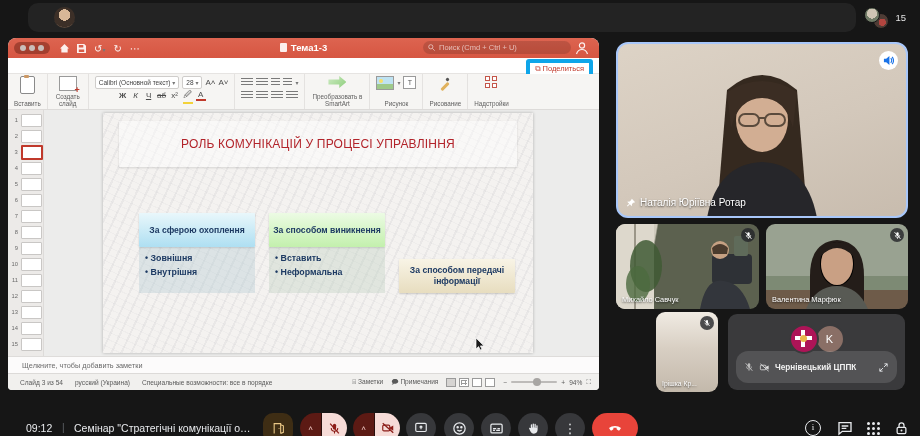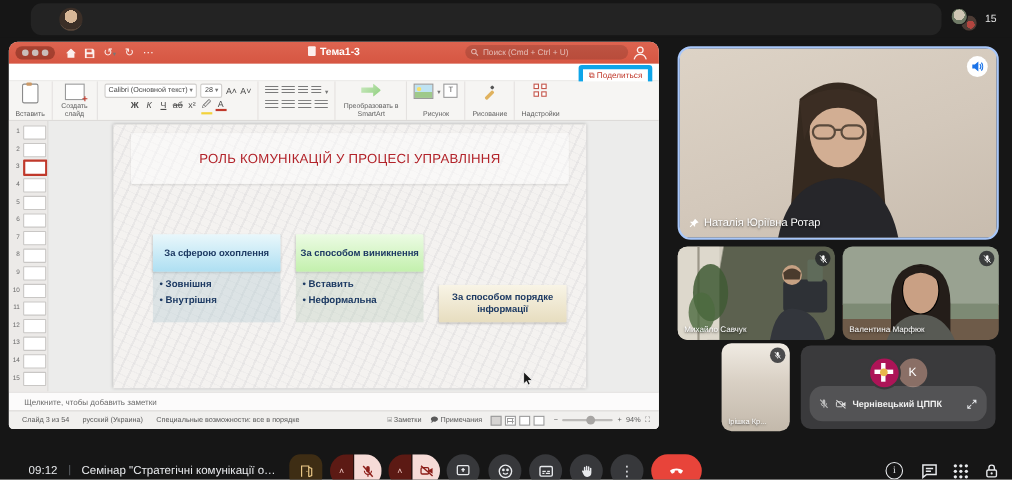--- a/index.html
+++ b/index.html
@@ -362,21 +362,21 @@
               </div>
             </div>
             <div class="scol c1">
               <div class="shdr">За способом виникнення</div>
               <div class="sbul">
                 <div class="sli">Вставить</div>
                 <div class="sli">Неформальна</div>
               </div>
             </div>
             <div class="scol c2">
-              <div class="shdr">За способом порядке інформації</div>
+              <div class="shdr">За способом передачі інформації</div>
             </div>
           </div>
         <svg class="cursor" width="10" height="14" viewBox="0 0 10 14">
             <path d="M1 0v11l2.6-2.4L5.2 12l1.8-.8-1.6-3.3H9z" fill="#1a1a1a" stroke="#fff" stroke-width=".7"></path>
           </svg>
       </div>
     </div>
   </div>
 
   <div class="notesbar">

